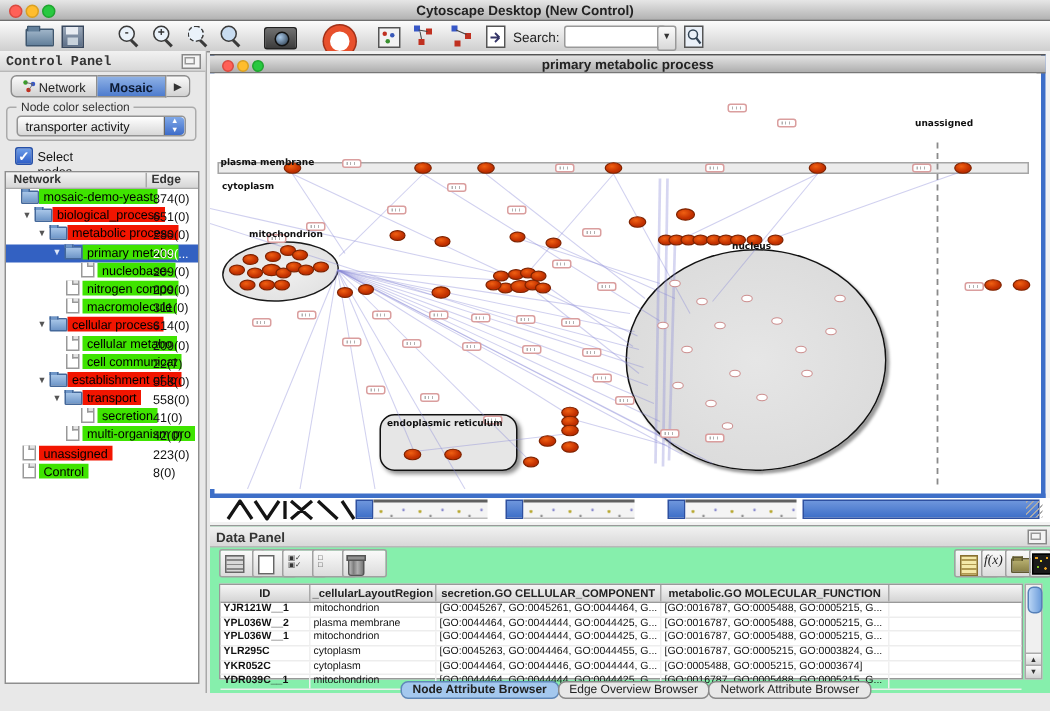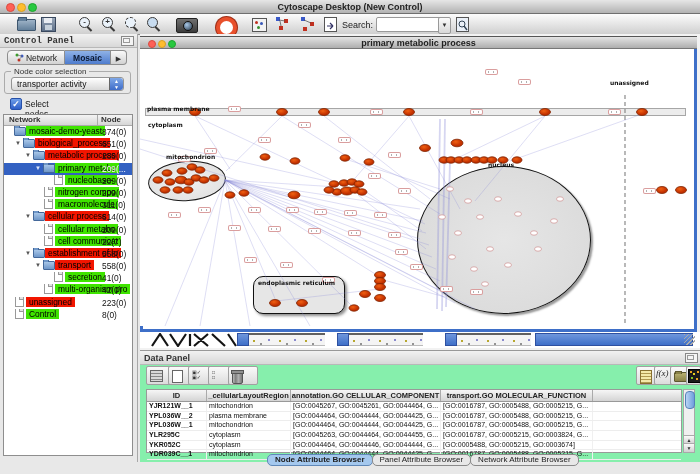--- a/index.html
+++ b/index.html
@@ -214,21 +214,21 @@
     </div>
     <div class="abs chkrow">
       <span class="abs chk">✓</span>
       <span class="abs chklbl">Select nodes</span>
     </div>
 
     <div class="abs treebox">
       <div class="abs thead">
         <span class="abs c1">Network</span>
         <span class="abs sep"></span>
-        <span class="abs c2">Node</span>
+        <span class="abs c2">Edge</span>
       </div>
       <div style="position:absolute;top:11px;left:0;width:100%;">
         <div class="trow lv0"><span class="tw"></span><span class="fi folder"></span><span class="lab g">mosaic-demo-yeast</span><span class="cnt">874(0)</span></div>
         <div class="trow lv1"><span class="tw">▼</span><span class="fi folder"></span><span class="lab r">biological_process</span><span class="cnt">651(0)</span></div>
         <div class="trow lv2"><span class="tw">▼</span><span class="fi folder"></span><span class="lab r">metabolic process</span><span class="cnt">280(0)</span></div>
         <div class="trow lv3 sel"><span class="tw">▼</span><span class="fi folder"></span><span class="lab g">primary metabo</span><span class="cnt">209(...</span></div>
         <div class="trow lv4"><span class="tw"></span><span class="fi file"></span><span class="lab g">nucleobase-</span><span class="cnt">209(0)</span></div>
         <div class="trow lv3"><span class="tw"></span><span class="fi file"></span><span class="lab g">nitrogen compo</span><span class="cnt">209(0)</span></div>
         <div class="trow lv3"><span class="tw"></span><span class="fi file"></span><span class="lab g">macromolecule</span><span class="cnt">311(0)</span></div>
         <div class="trow lv2"><span class="tw">▼</span><span class="fi folder"></span><span class="lab r">cellular process</span><span class="cnt">614(0)</span></div>
@@ -481,22 +481,22 @@
             <span class="ic fldico"></span>
           </span>
         <span class="abs dbtn" style="left:546px;width:15px;">
             <span class="ic mtxico" style="left:1px;top:2px;"></span>
           </span>
       </div>
       <div class="abs dtable">
         <div class="dth">
           <div class="cID">ID</div>
           <div class="cRG">_cellularLayoutRegion</div>
-          <div class="cCC">annotation.GO CELLULAR_COMPONENT</div>
-          <div class="cMF">transport.GO MOLECULAR_FUNCTION</div>
+          <div class="cCC">secretion.GO CELLULAR_COMPONENT</div>
+          <div class="cMF">metabolic.GO MOLECULAR_FUNCTION</div>
           <div class="cXX"></div>
         </div>
         <div class="dtr">
             <div class="cID">YJR121W__1</div>
             <div class="cRG">mitochondrion</div>
             <div class="cCC">[GO:0045267, GO:0045261, GO:0044464, G...</div>
             <div class="cMF">[GO:0016787, GO:0005488, GO:0005215, G...</div>
             <div class="cXX"></div>
           </div>
         <div class="dtr">
@@ -535,20 +535,20 @@
             <div class="cXX"></div>
           </div>
       </div>
       <div class="abs vsb">
         <span class="thumb"></span>
         <span class="btn" style="bottom:8px;">▲</span>
         <span class="btn" style="bottom:0px;">▼</span>
       </div>
       <div class="abs btabs">
         <div class="btab sel">Node Attribute Browser</div>
-        <div class="btab">Panel Attribute Browser</div>
+        <div class="btab">Edge Overview Browser</div>
         <div class="btab">Network Attribute Browser</div>
       </div>
     </div>
   </div>
 
 
 </div>
 
 </body></html>

